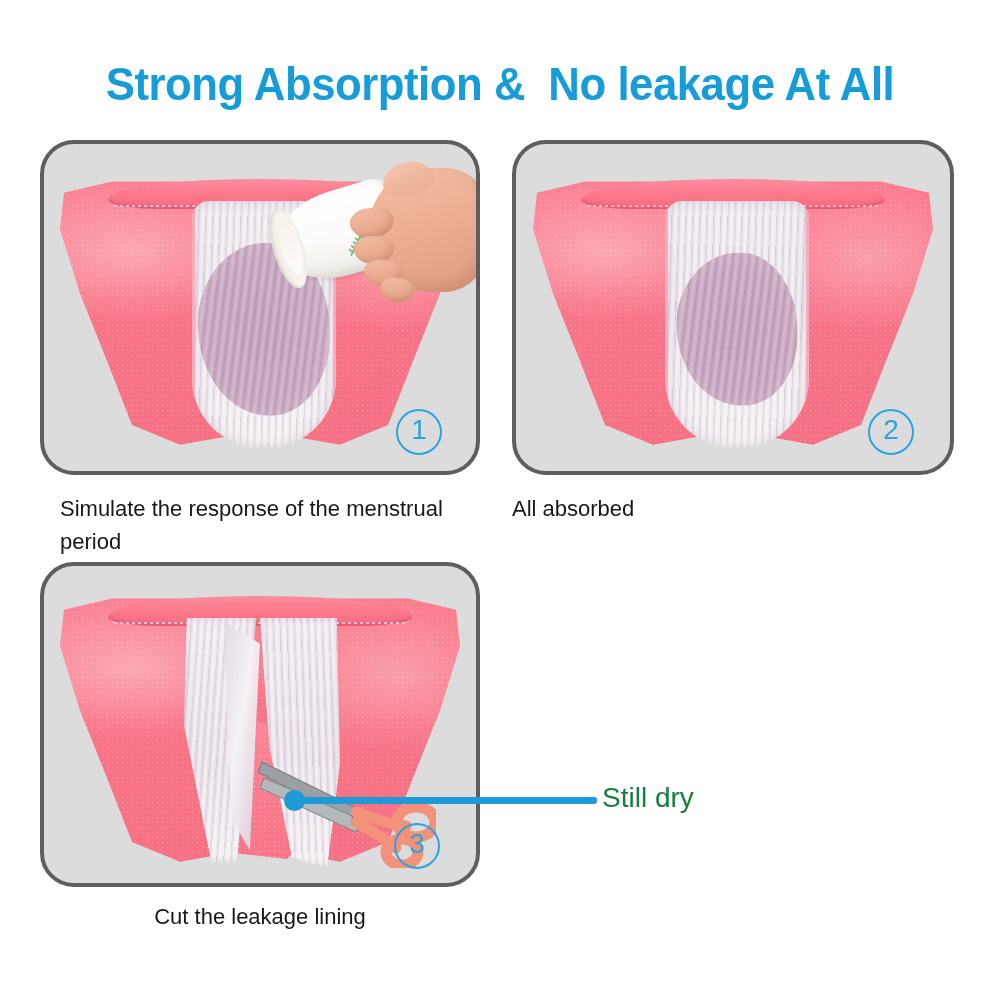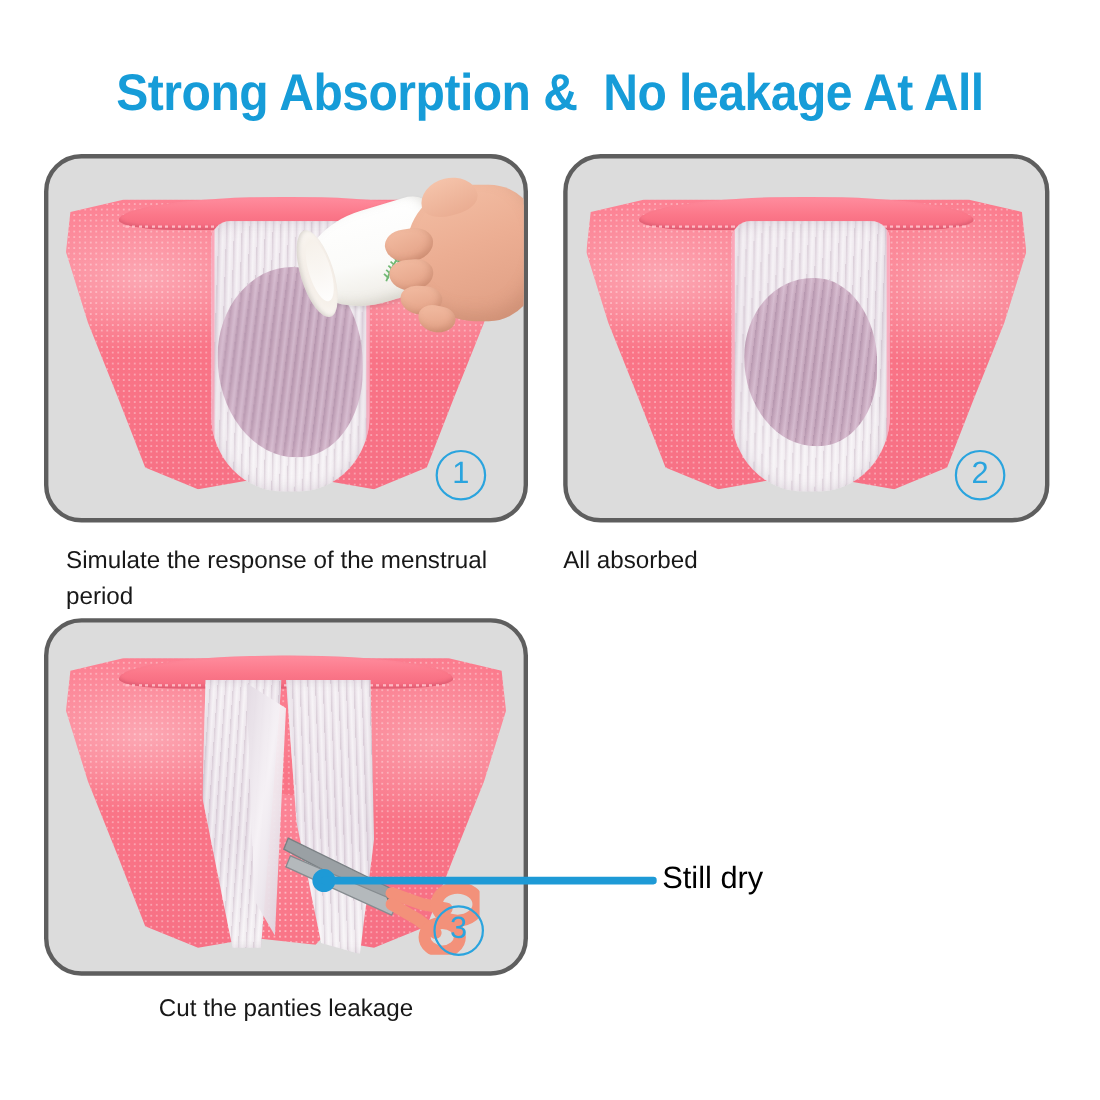--- a/index.html
+++ b/index.html
@@ -366,21 +366,21 @@
     border-radius: 50%;
     background: #1E9AD6;
   }
   .callout-label {
     position: absolute;
     left: 602px;
     top: 798px;
     transform: translateY(-50%);
     font-family: "Liberation Sans", sans-serif;
     font-size: 28px;
-    color: #000000;
+    color: #15803d;
     white-space: nowrap;
   }
 
   
   .caption {
     position: absolute;
     font-family: "Liberation Sans", sans-serif;
     font-size: 22px;
     line-height: 33px;
     color: #181818;
@@ -482,13 +482,13 @@
     <div class="badge" id="badge-3">3</div>
   </div>
 </div>
 
 <div class="callout-dot"></div>
 <div class="callout-line"></div>
 <div class="callout-label">Still dry</div>
 
 <div class="caption" id="caption-1">Simulate the response of the menstrual period</div>
 <div class="caption" id="caption-2">All absorbed</div>
-<div class="caption" id="caption-3">Cut the panties leakage</div>
+<div class="caption" id="caption-3">Cut the leakage lining</div>
 
 </body></html>

